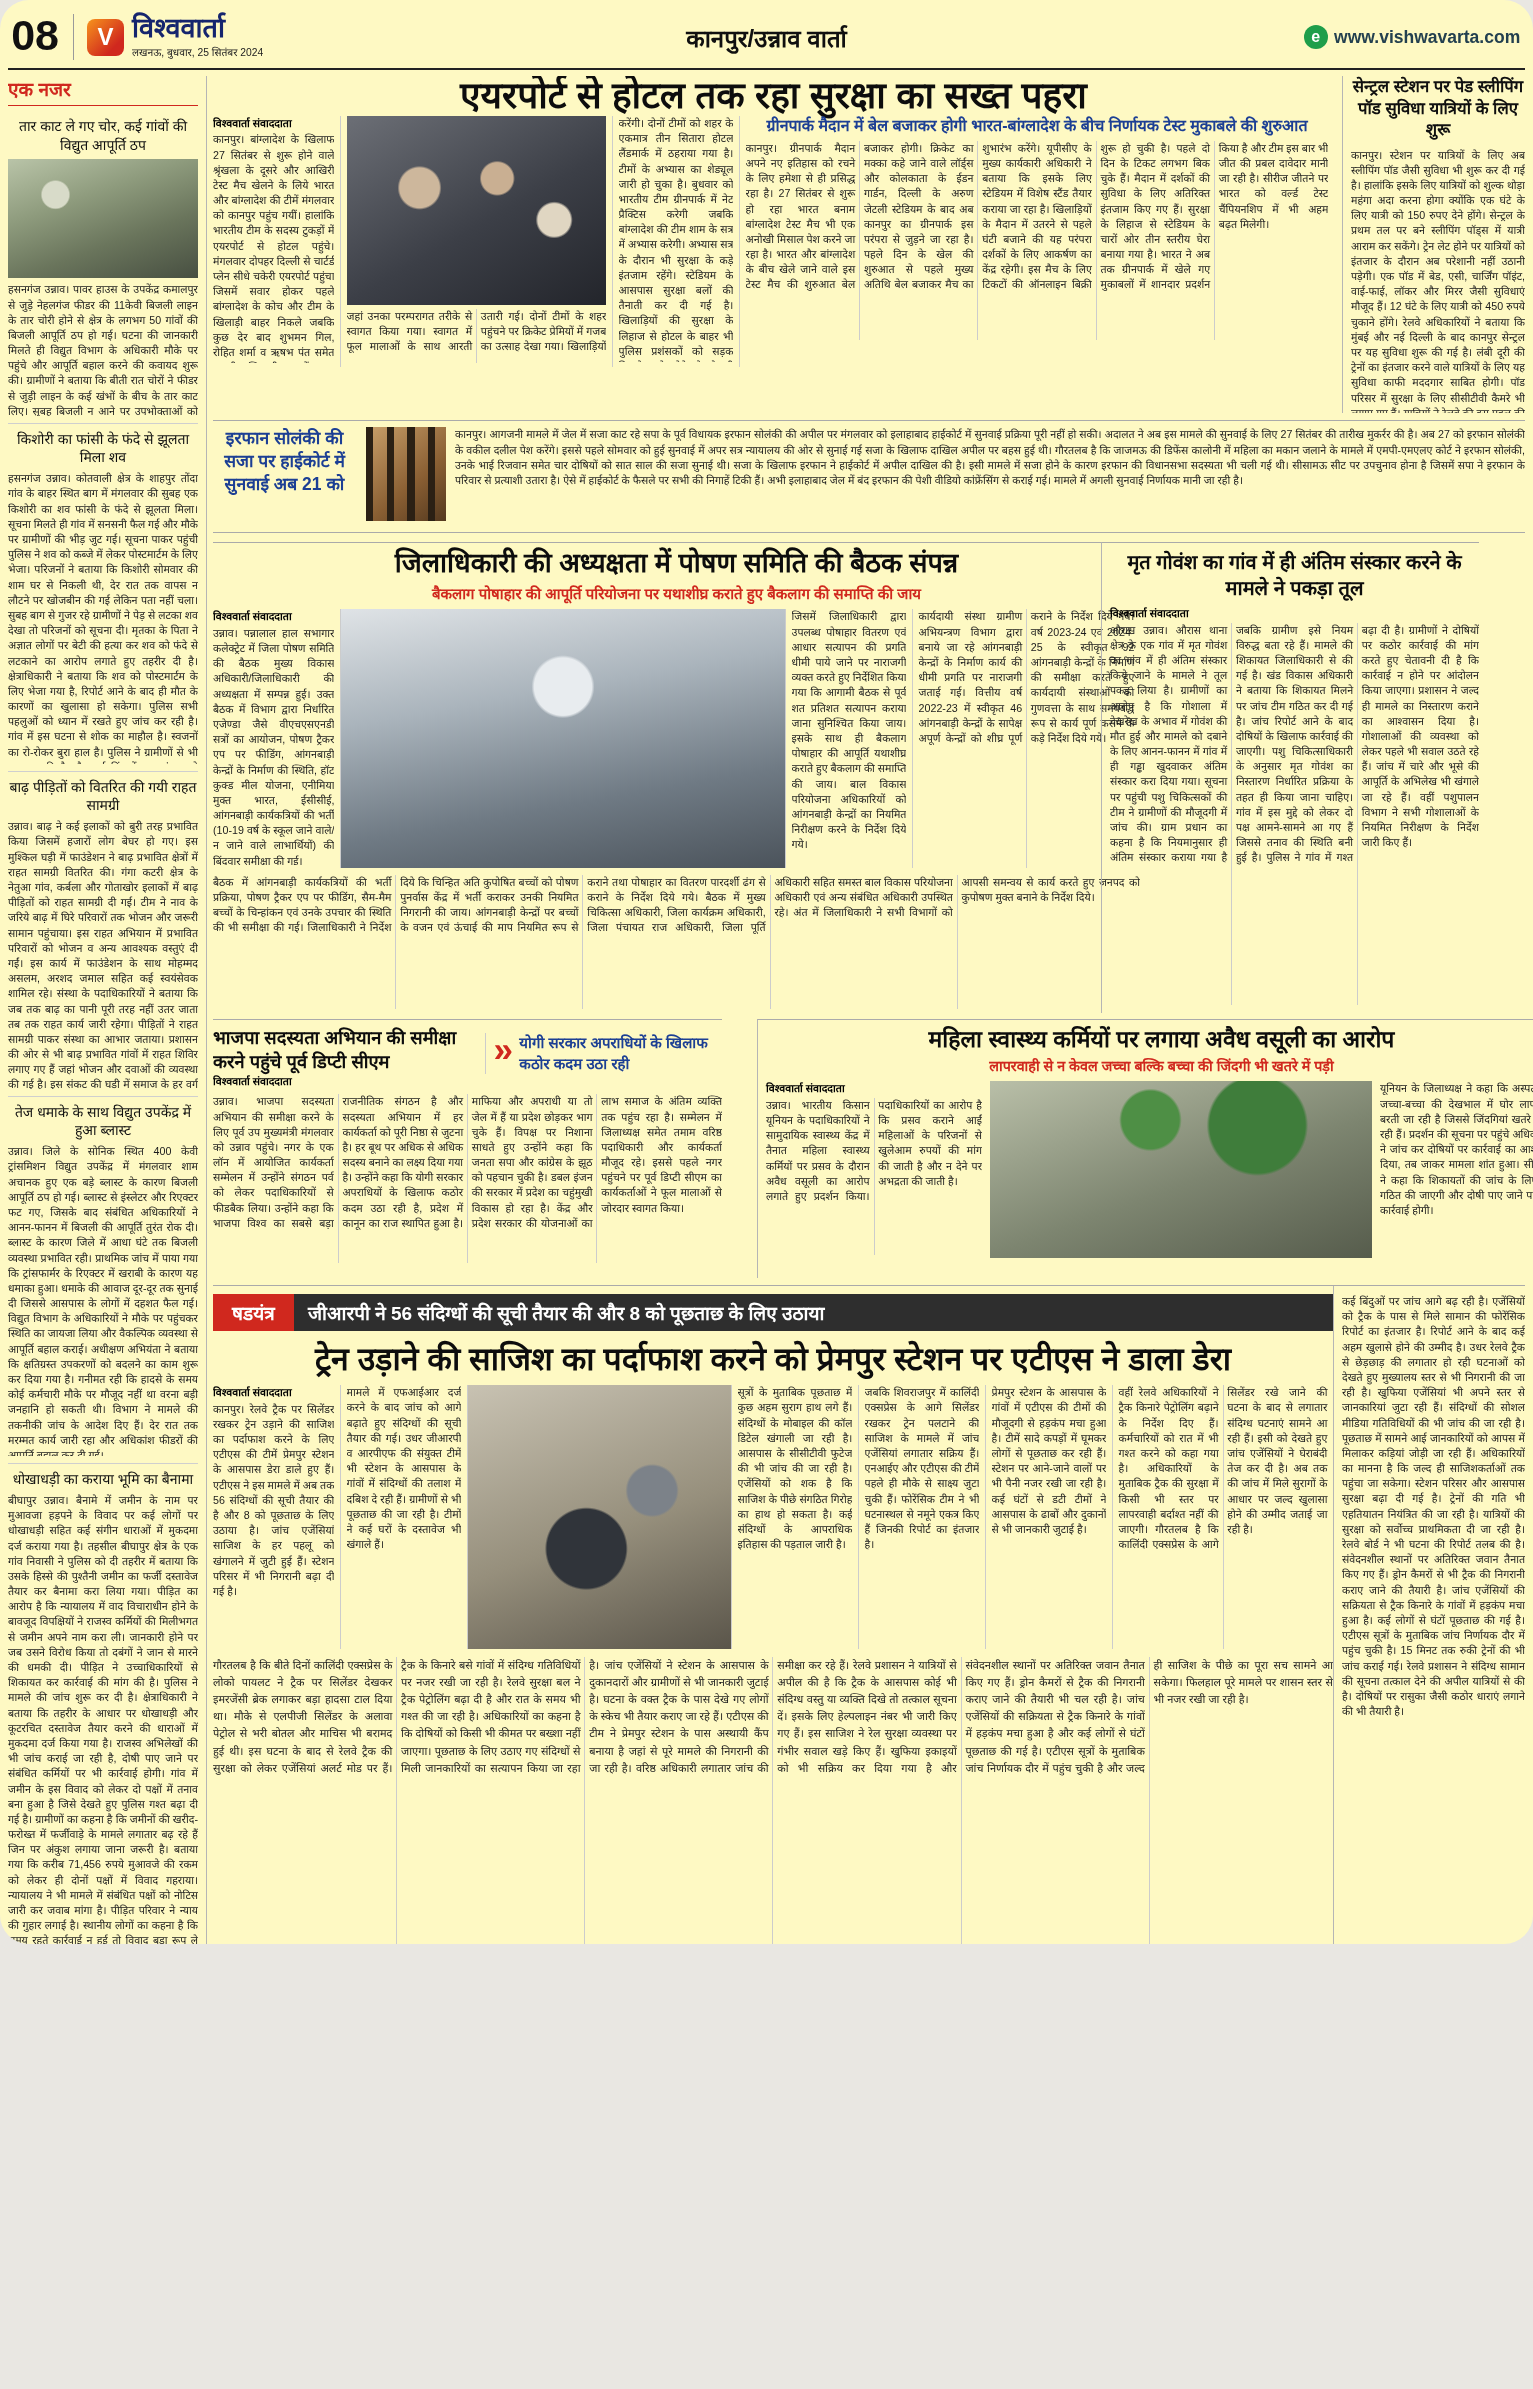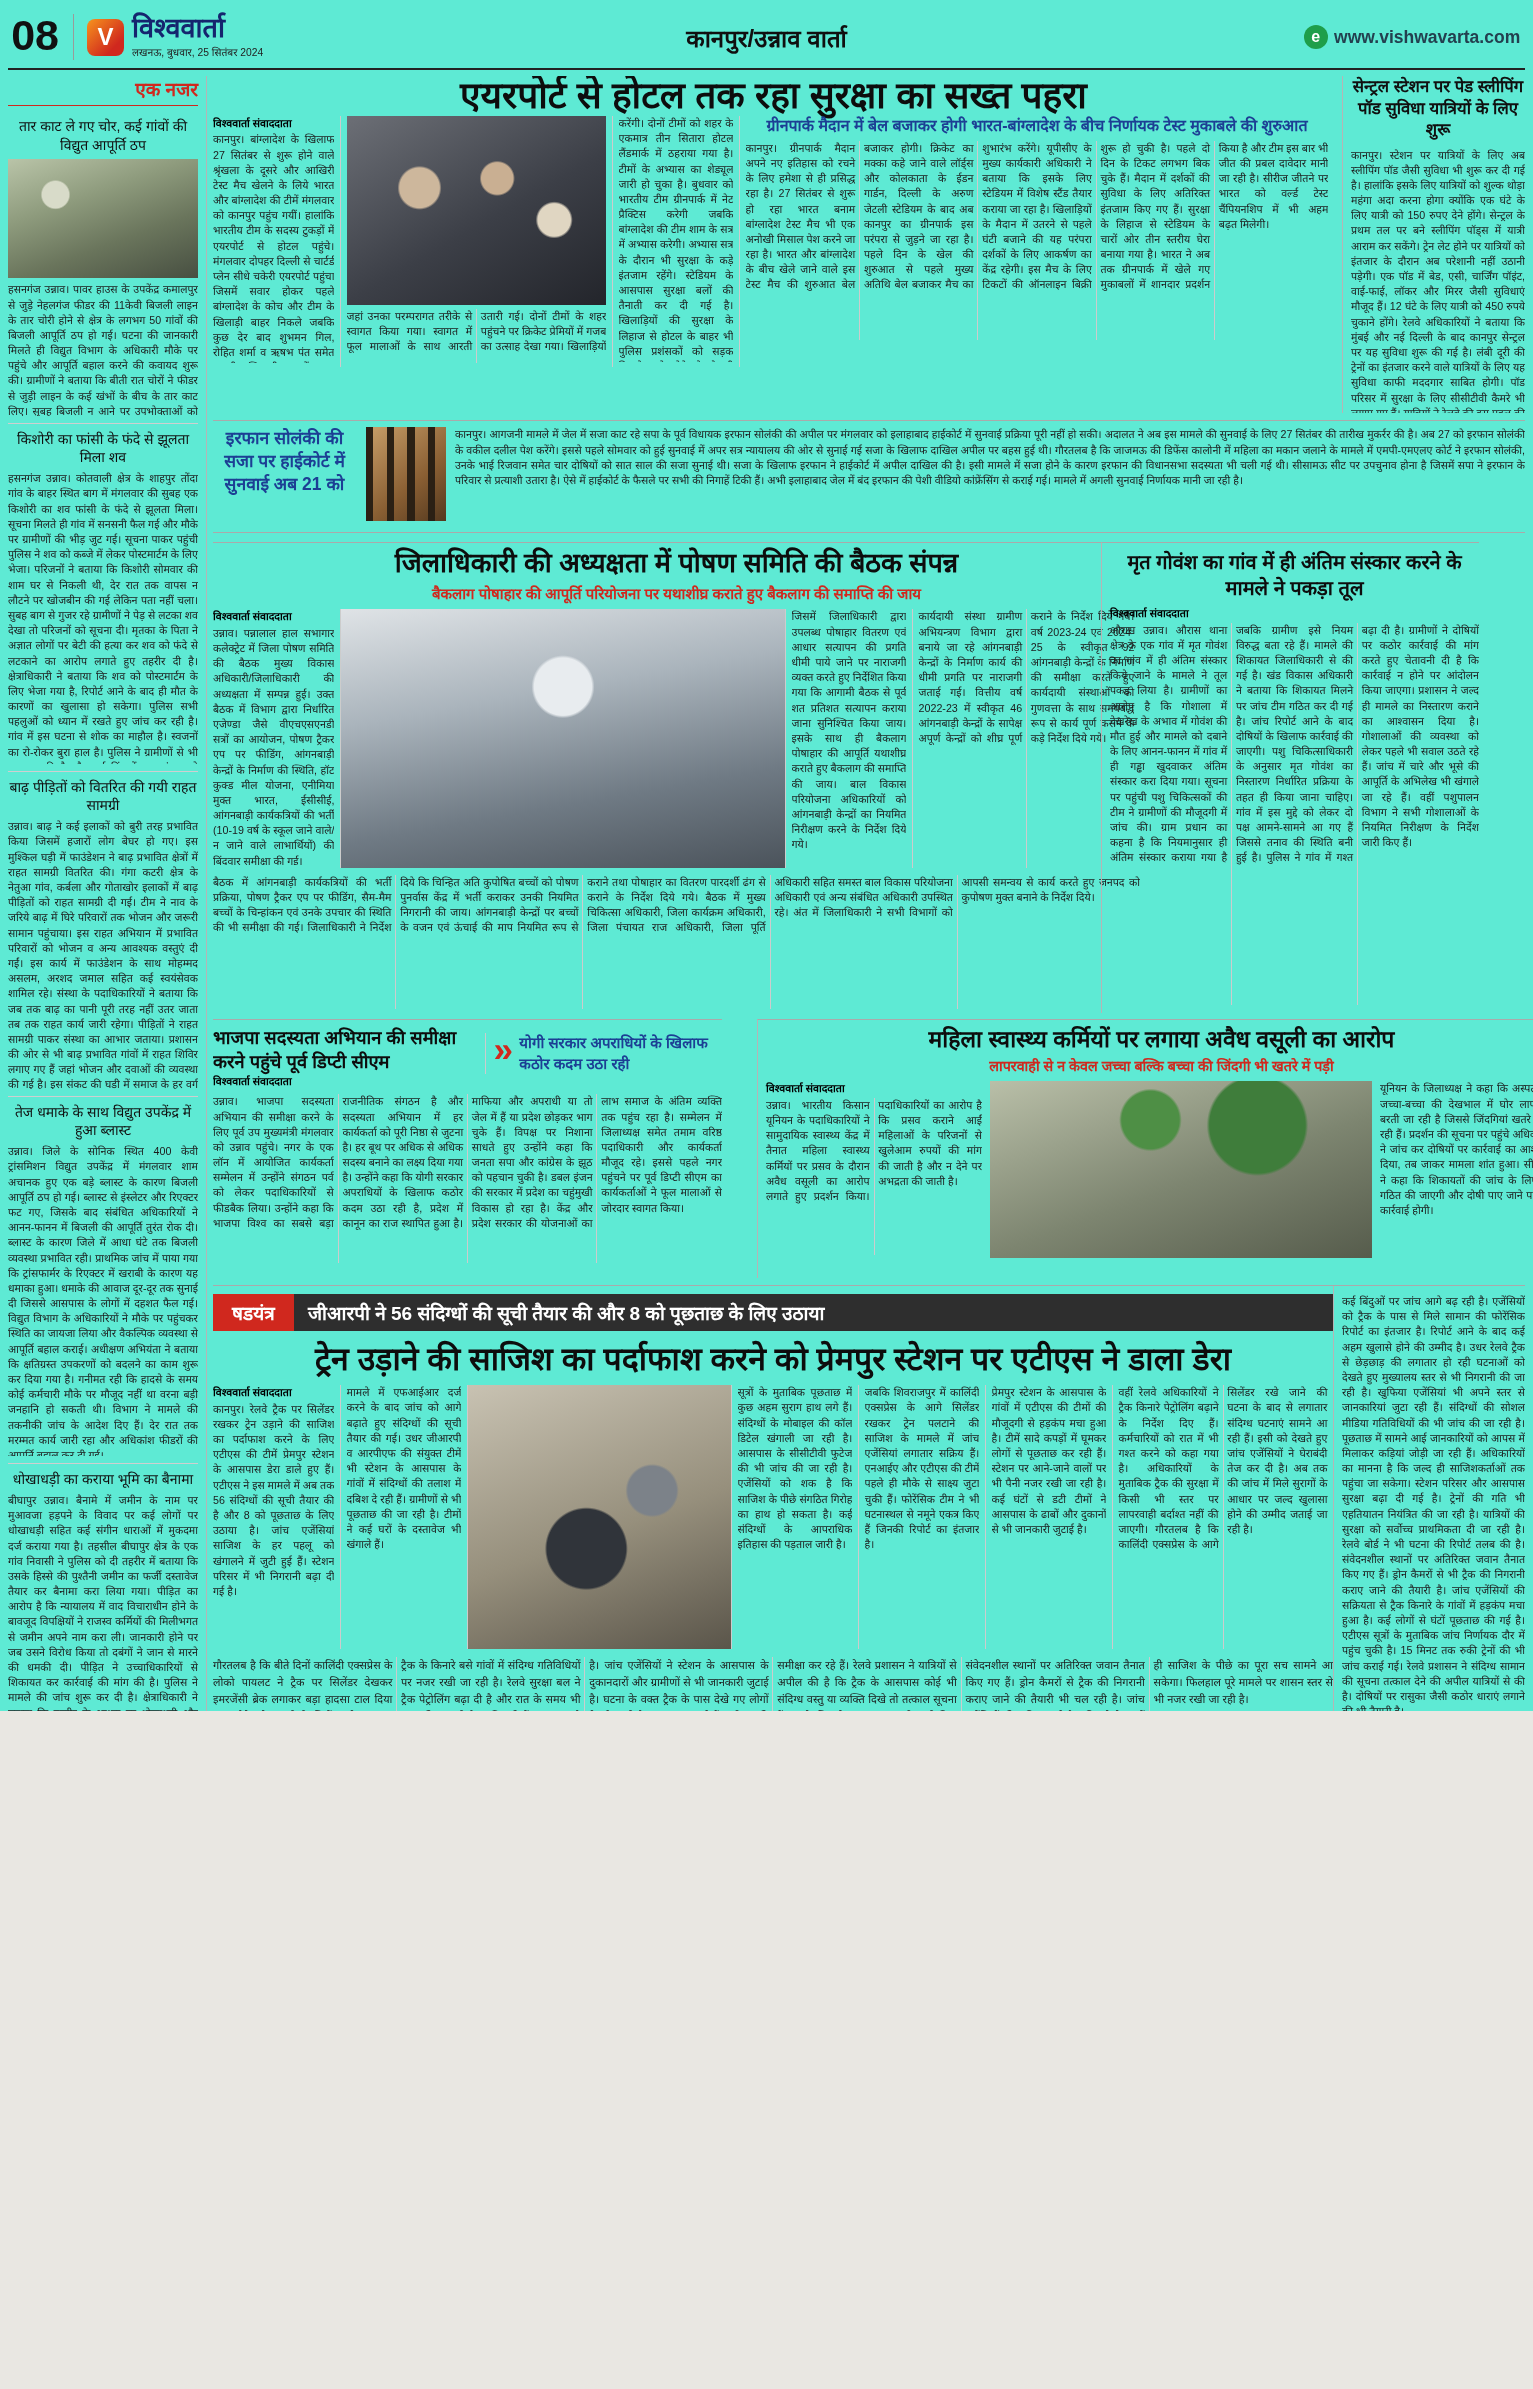--- a/index.html
+++ b/index.html
@@ -1,18 +1,18 @@
 <!DOCTYPE html>
 <html lang="hi" style="font-size:12.7px"><head>
 <meta charset="utf-8">
 <style>
   * { margin:0; padding:0; box-sizing:border-box; }
   html,body { width:1533px; background:#e9e7e2; }
   body { font-family:"Liberation Sans","DejaVu Sans",sans-serif; }
-  .page { position:relative; width:1533px; height:1711px; background:#5eead4; overflow:hidden; }
+  .page { position:relative; width:1533px; height:1944px; background:#fef9c3; overflow:hidden;border-radius:29px; }
   .band { position:absolute; overflow:hidden; }
 
   
   .masthead { position:absolute; left:8px; top:6.4px; width:1517px; height:64px;
               border-bottom:2.4px double #222; display:flex; align-items:center; }
   .page-num { font-size:43px; font-weight:bold; color:#111; line-height:1; padding:0 14.3px 3.2px 3.2px; border-right:1.6px solid #9a9a9a; }
   .logo-block { display:flex; align-items:center; gap:8px; margin-left:12.7px; }
   .logo-mark { width:37px; height:37px; border-radius:8px; background:linear-gradient(135deg,#f7941d 0%,#d0281e 75%);
                color:#fff; font-size:24px; font-weight:bold; display:flex; align-items:center; justify-content:center; }
   .paper-name { font-size:27px; font-weight:bold; color:#15256e; line-height:1; }
@@ -22,21 +22,21 @@
   .e-badge { width:24px; height:24px; border-radius:50%; background:#1e9e4a; color:#fff; display:flex;
              align-items:center; justify-content:center; font-size:16px; font-weight:bold; }
 
   
   .body-sm { font-size:10.7px; line-height:1.42; text-align:justify; color:#1b1b1b; overflow:hidden; }
   .byline { font-weight:bold; font-size:10.7px; color:#000; margin-bottom:2.4px; }
   .mc { column-gap:8.7px; column-rule:0.8px solid #ccc; }
 
   
   .sidebar { left:8px; top:76px; width:199px; height:2306px; border-right:0.8px solid #b5b5b5; padding-right:8px; }
-  .sb-title { color:#d0281e; font-size:19px; font-weight:bold; border-bottom:1.6px solid #d0281e; padding-bottom:3.2px; margin-bottom:4.8px;text-align:right; }
+  .sb-title { color:#d0281e; font-size:19px; font-weight:bold; border-bottom:1.6px solid #d0281e; padding-bottom:3.2px; margin-bottom:4.8px; }
   .sb-article { border-bottom:0.8px solid #cfcfcf; padding:6.4px 0; }
   .sb-article:last-child { border-bottom:none; }
   .sb-head { font-size:14px; font-weight:normal; text-align:center; line-height:1.3; color:#101010; margin-bottom:4.8px; }
   .sb-photo { width:100%; height:119px; margin-bottom:4.8px; }
   .hb1{height:134px} .hb2{height:293px} .hb3{height:270px} .hb4{height:312px} .hb5{height:803px}
 
   
   .photo { flex:none; }
   .photo-crowd { background:radial-gradient(circle at 25% 30%,#d8dbc9 0 8%,transparent 9%),
                  linear-gradient(160deg,#b9c4a8 0%,#8e9b7d 35%,#6a755c 65%,#474f41 100%); }

